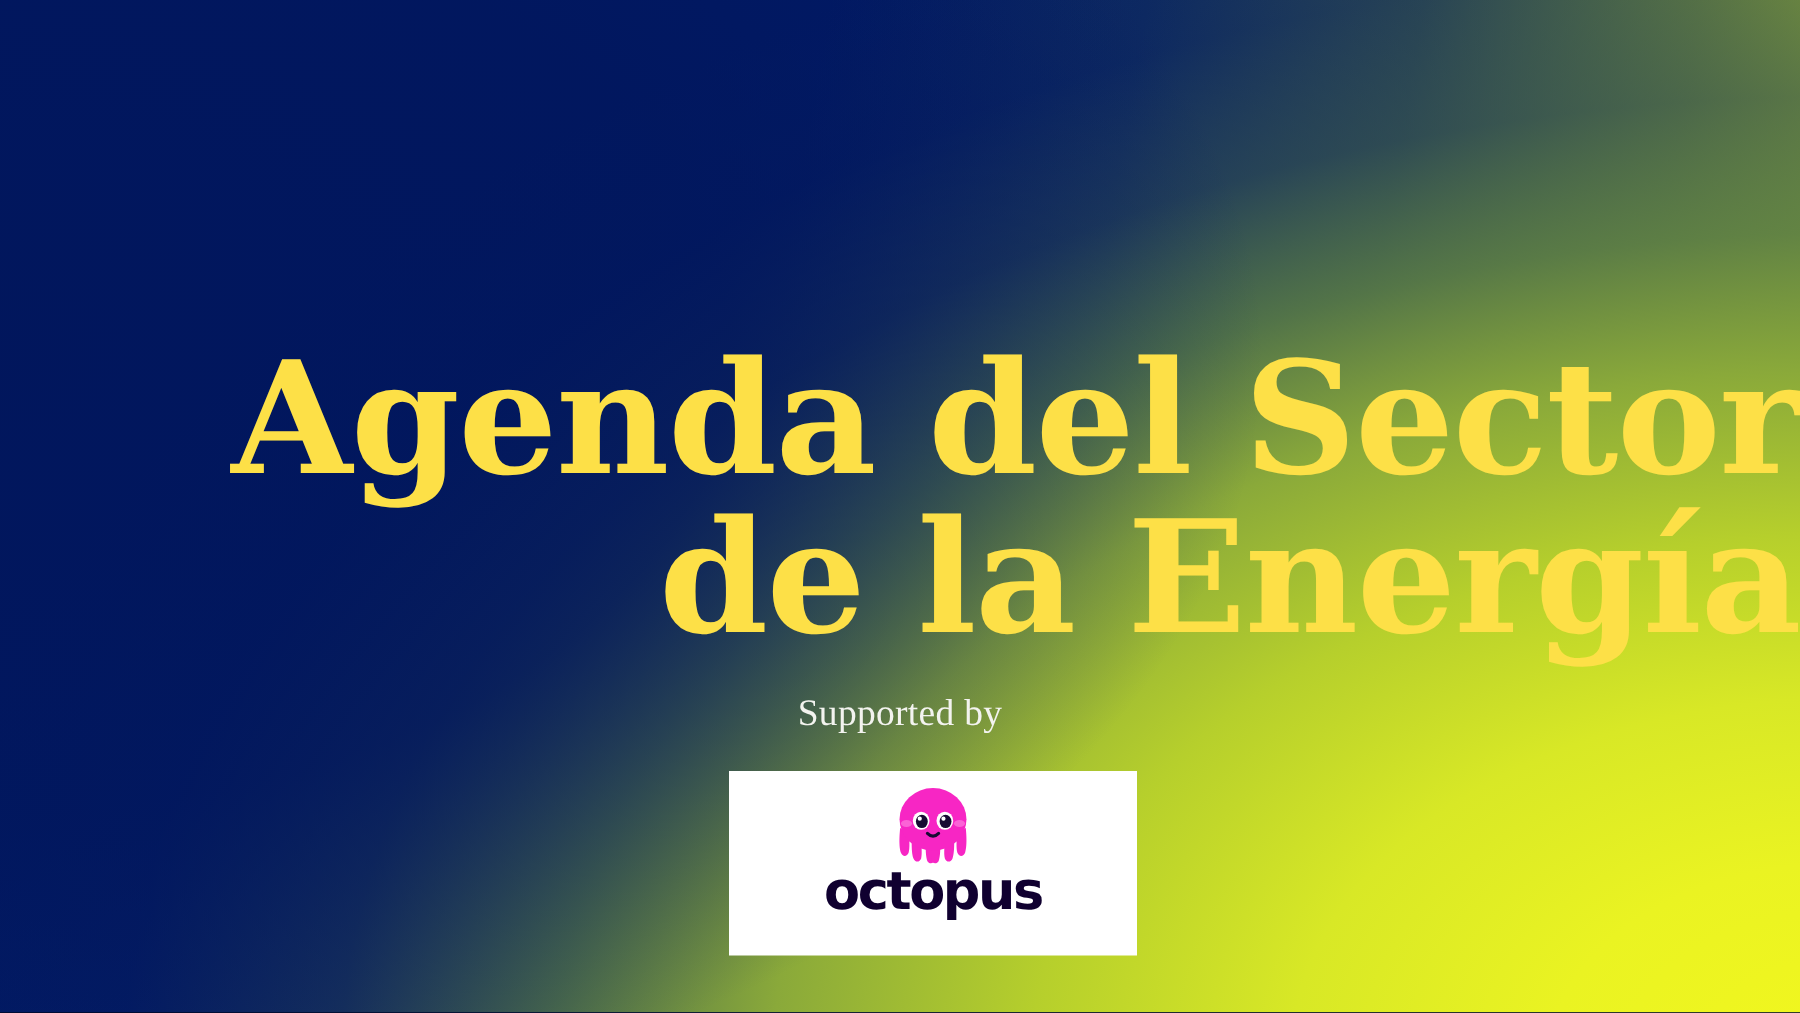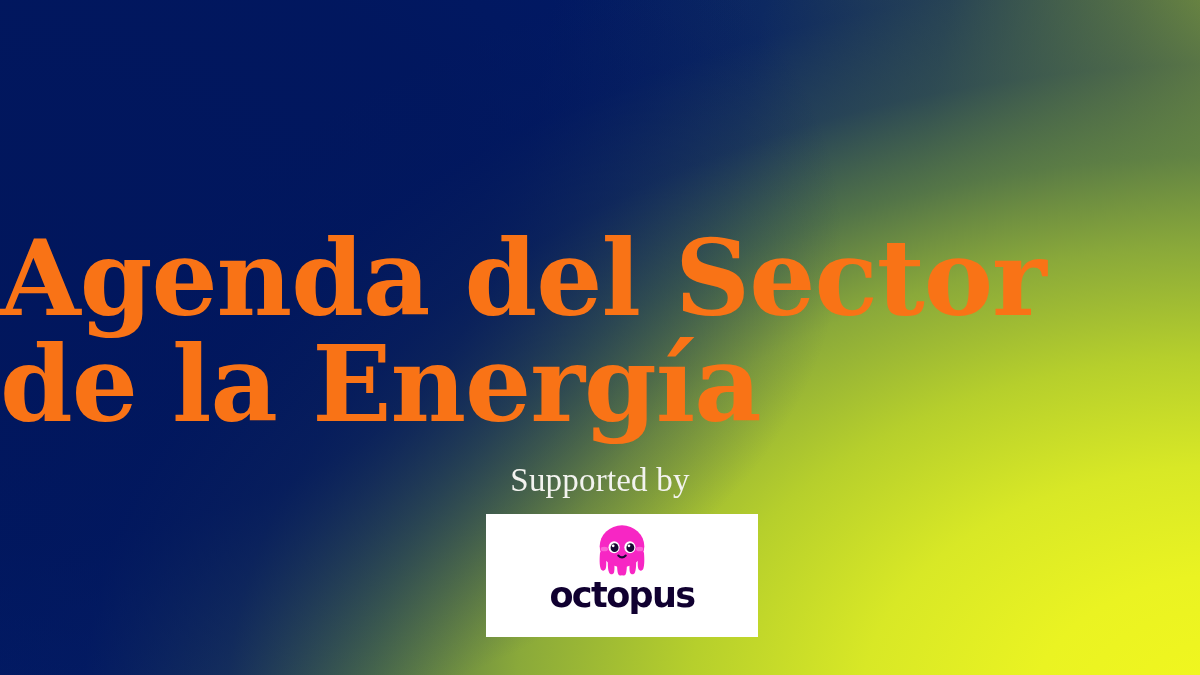--- a/index.html
+++ b/index.html
@@ -48,40 +48,40 @@
     flex-direction: column;
     align-items: center;
   }
 
   #title {
     margin: 0;
     position: absolute;
     top: 226px;
     left: 0;
     right: 0;
-    text-align: left;
-    color: #f97316;
+    text-align: right;
+    color: #fde047;
     font-family: "DejaVu Serif", "Liberation Serif", serif;
     font-weight: bold;
     font-size: 104px;
     line-height: 1.02;
     letter-spacing: -1px;
     white-space: pre-line;
   }
 
   #supported-by {
     position: absolute;
     top: 462px;
     left: 0;
     right: 0;
     text-align: center;
     color: #f3f3ef;
     font-family: "Liberation Serif", "DejaVu Serif", serif;
     font-weight: normal;
-    font-size: 33px;
+    font-size: 25px;
     letter-spacing: 0.2px;
   }
 
   
   #logo-card {
     position: absolute;
     left: 486px;
     top: 514px;
     width: 272px;
     height: 123px;

